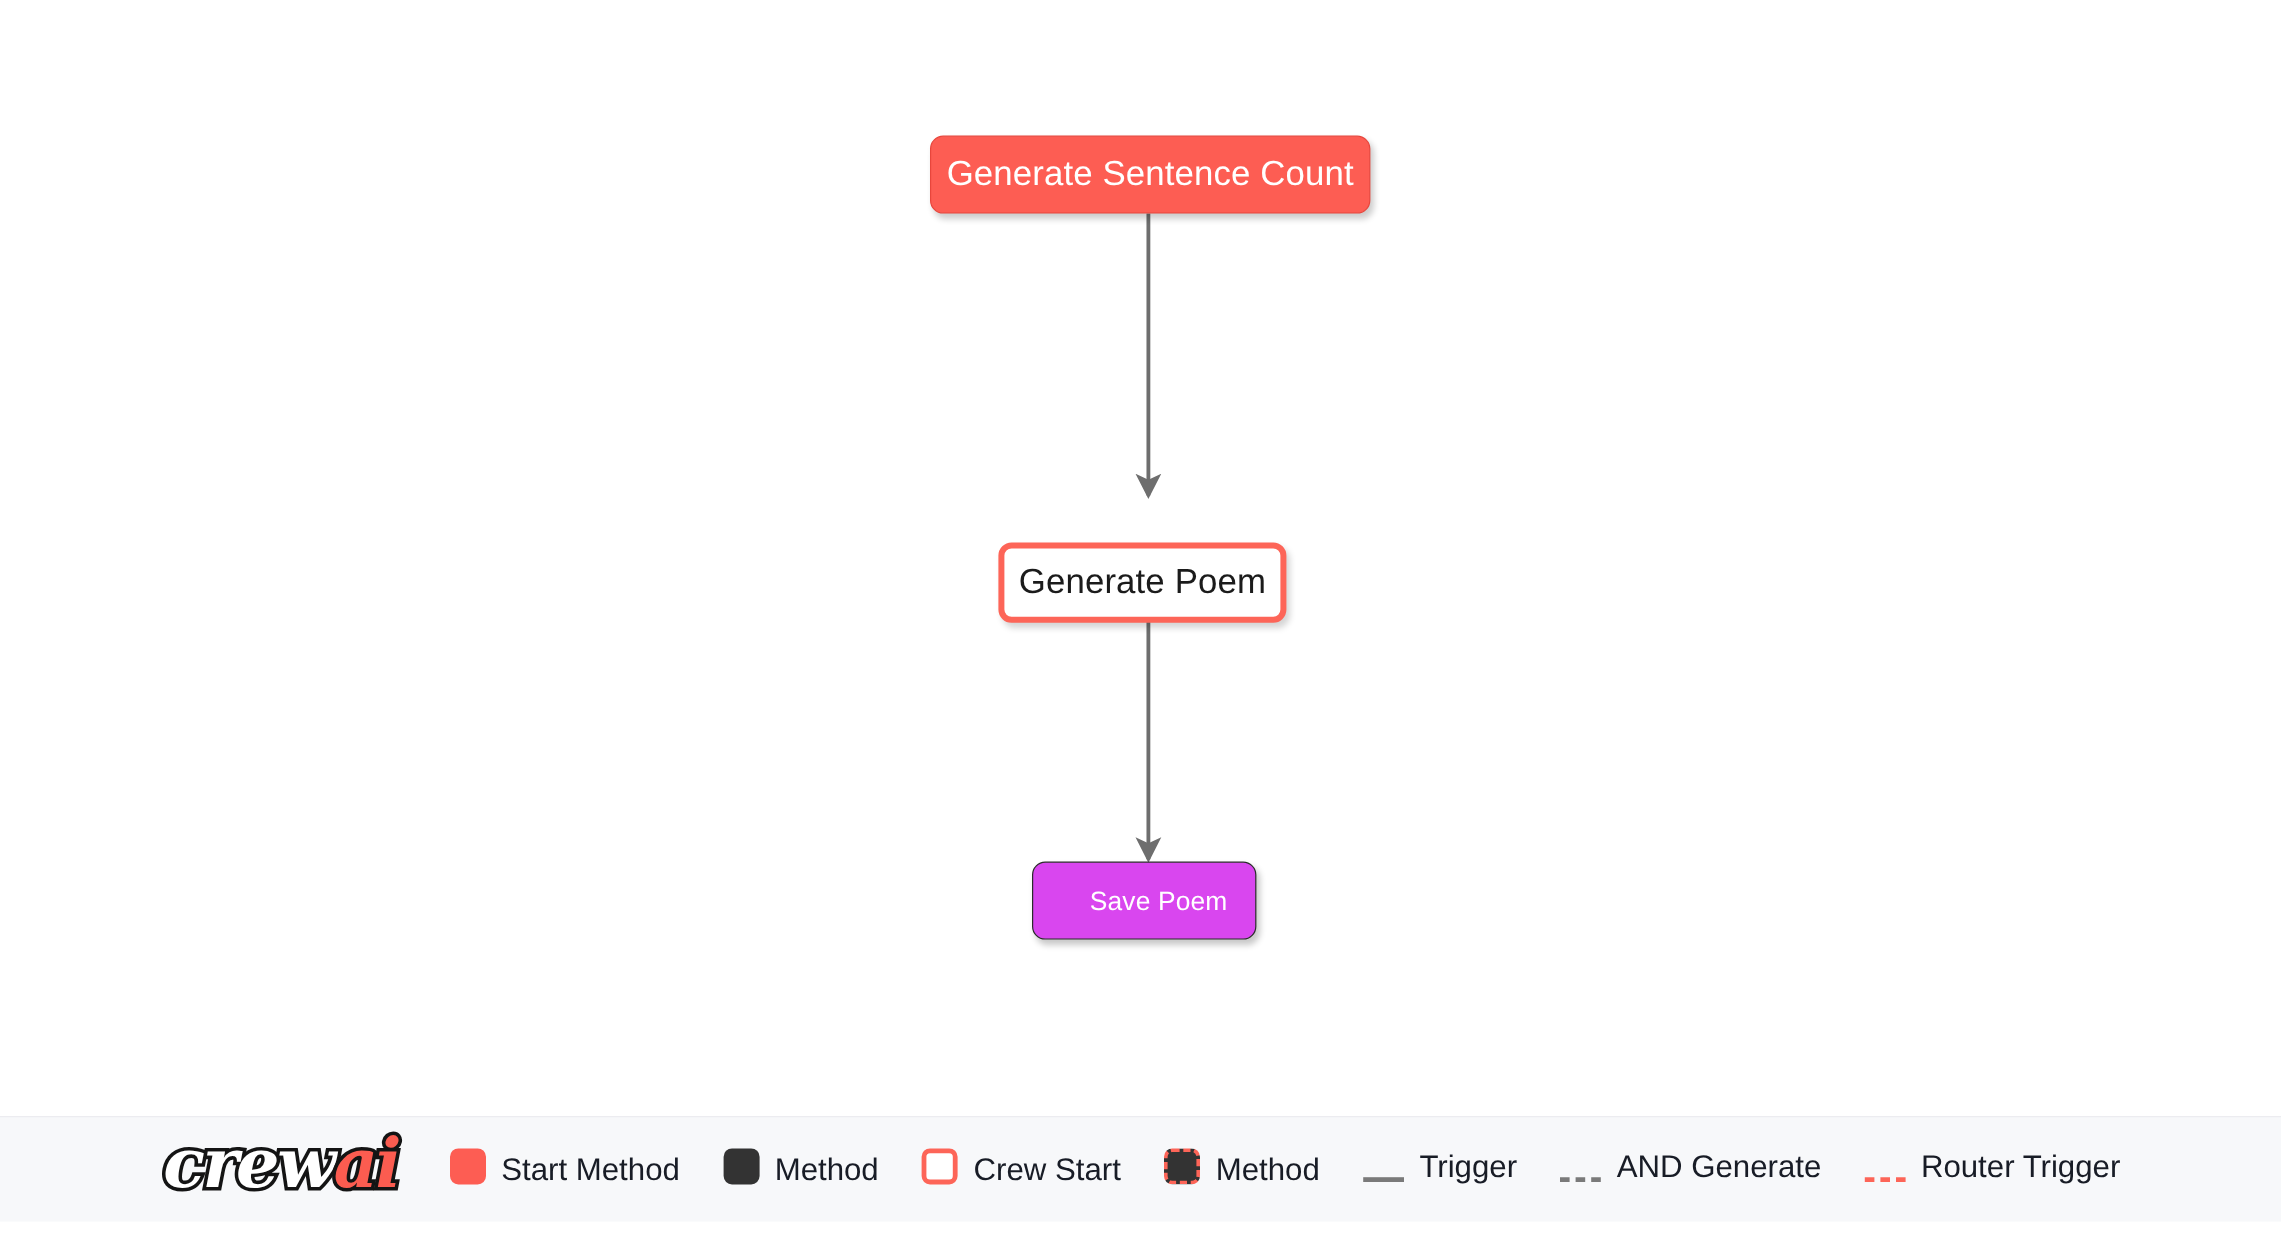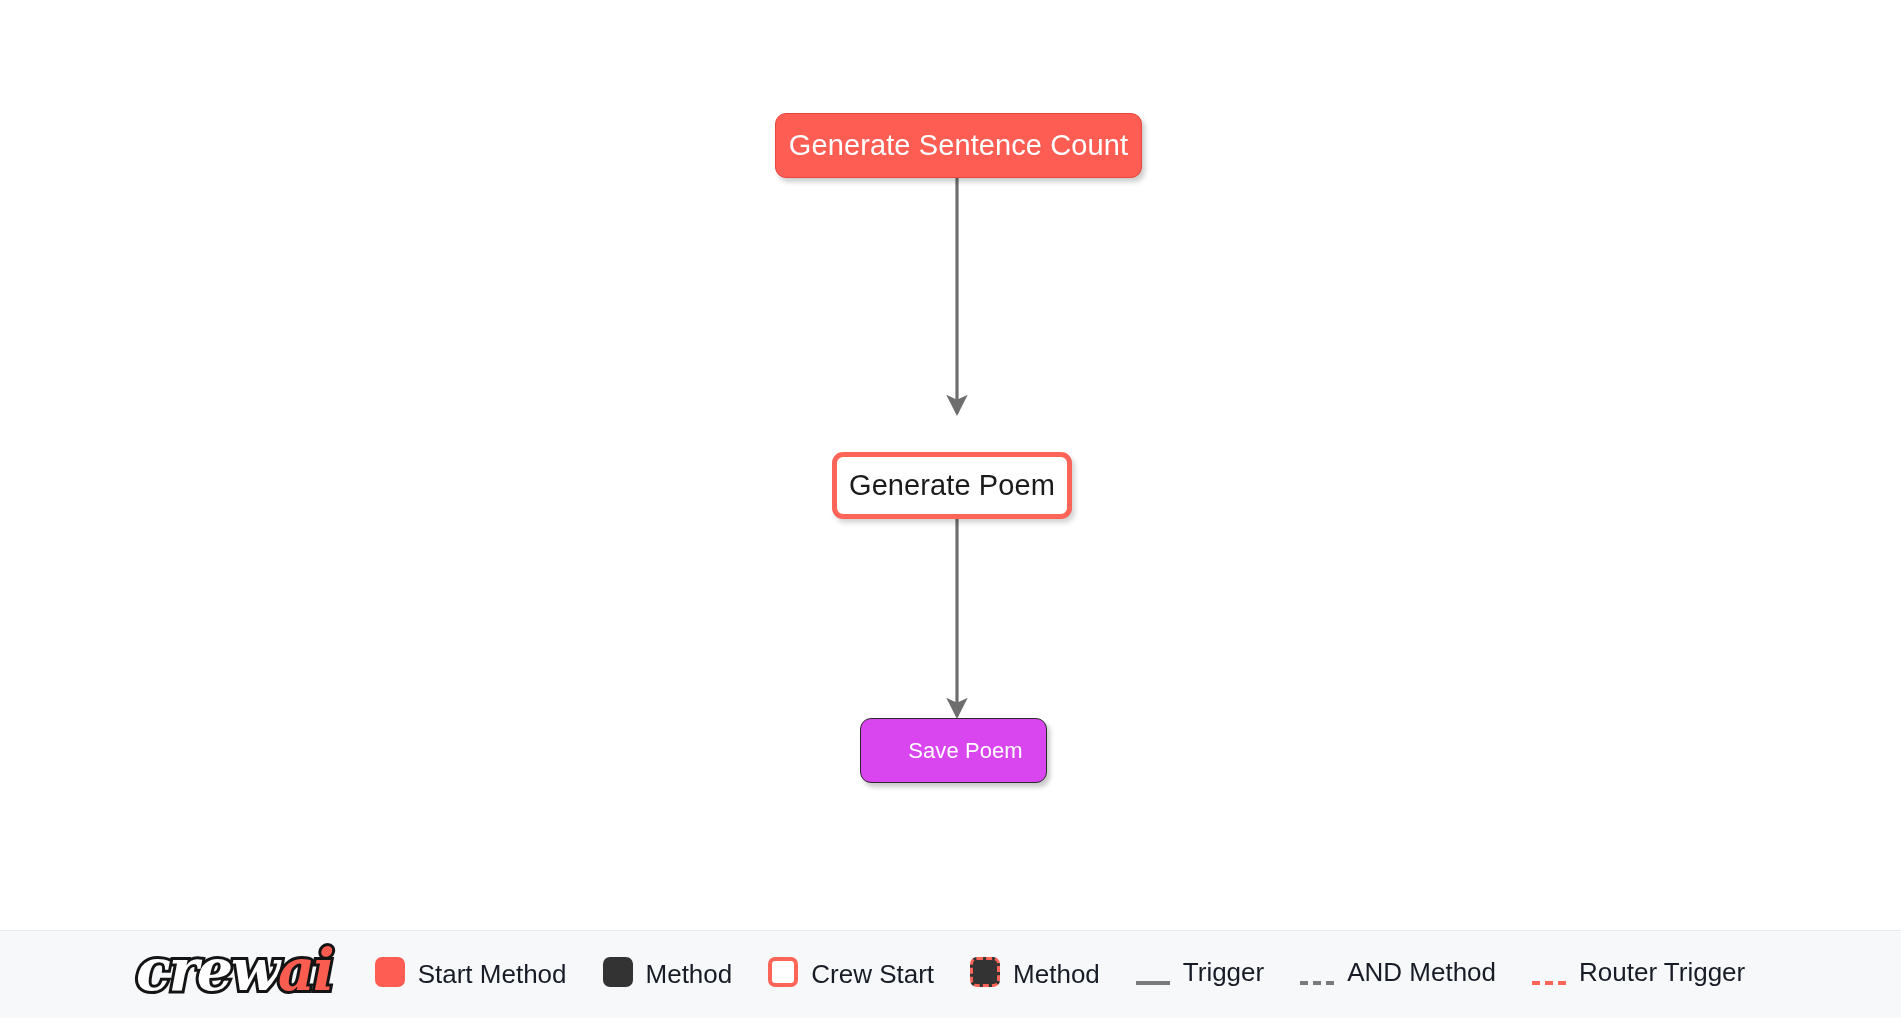--- a/index.html
+++ b/index.html
@@ -207,21 +207,21 @@
       <span class="legend-label">Method</span>
     </div>
 
     <div class="legend-item">
       <span class="line-swatch line-solid"></span>
       <span class="legend-label">Trigger</span>
     </div>
 
     <div class="legend-item">
       <span class="line-swatch line-dashed"></span>
-      <span class="legend-label">AND Method</span>
+      <span class="legend-label">AND Generate</span>
     </div>
 
     <div class="legend-item">
       <span class="line-swatch line-router"></span>
       <span class="legend-label">Router Trigger</span>
     </div>
 
   </div>
 </div>
 

